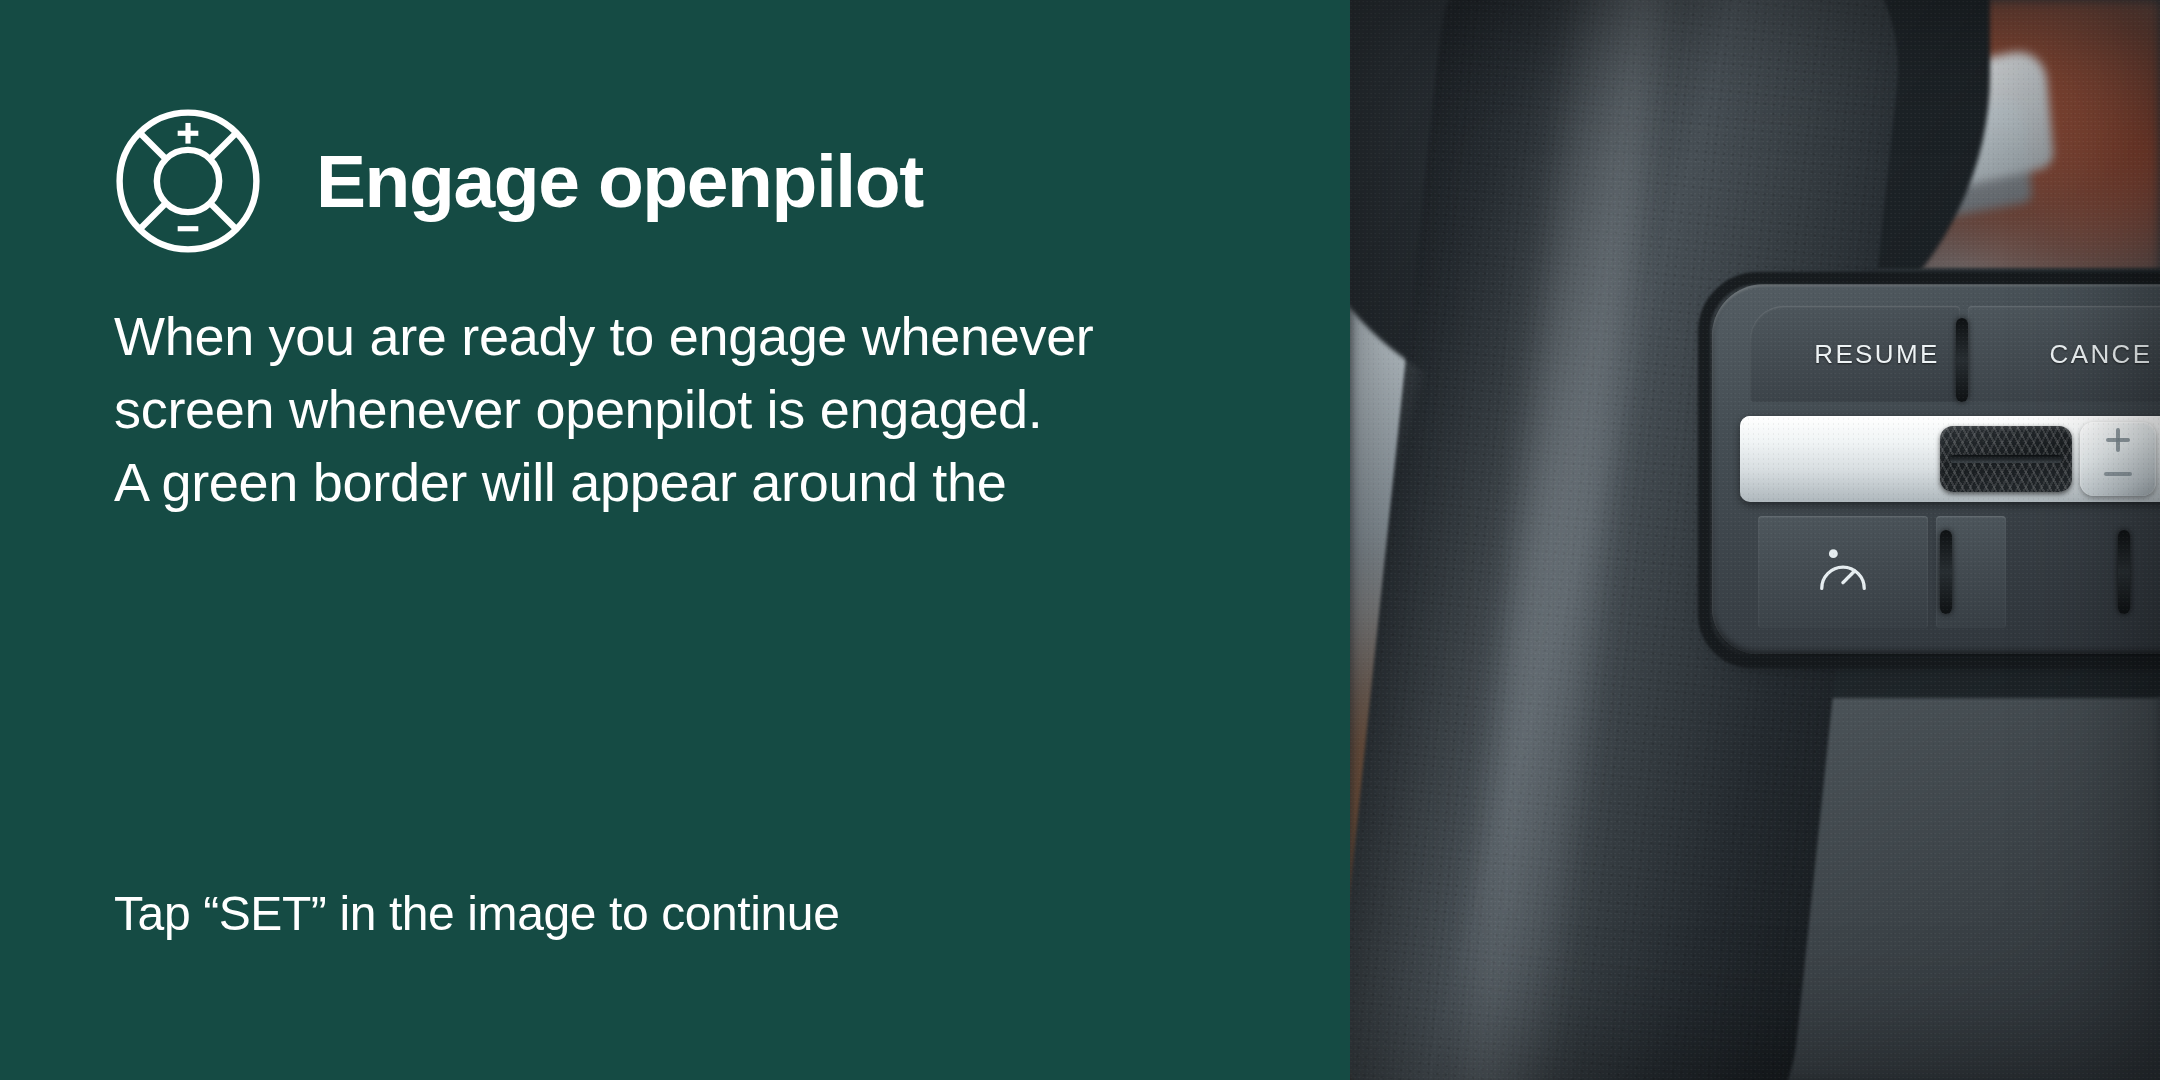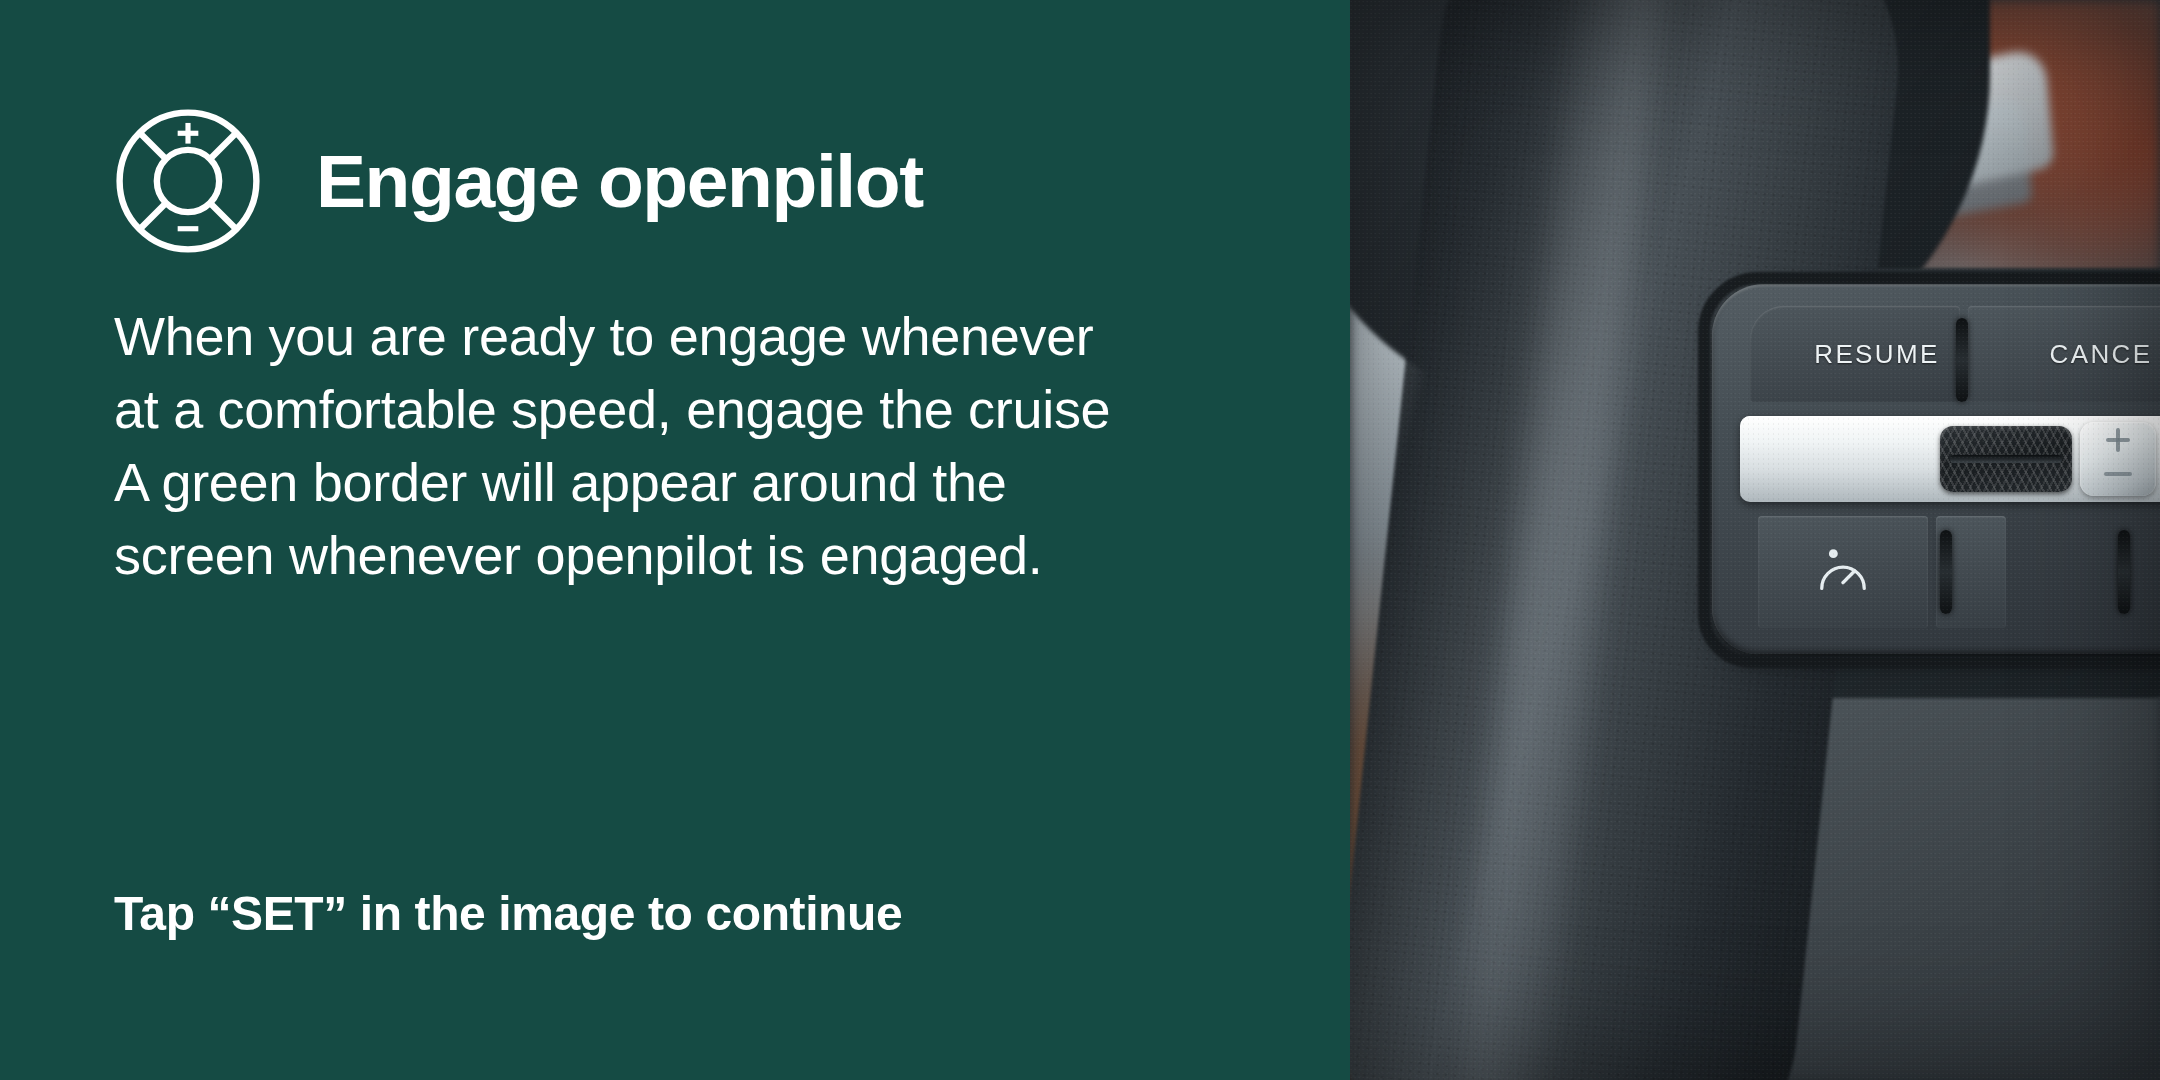--- a/index.html
+++ b/index.html
@@ -71,21 +71,21 @@
     letter-spacing:-0.3px;
   }
   .body-copy .ln { display:block; white-space:nowrap; }
 
   
   .cta {
     position:absolute;
     left:2px; top:890px;
     color:#ffffff;
     font-size:48px;
-    font-weight:700;
+    font-weight:400;
     letter-spacing:-0.4px;
     line-height:1;
     white-space:nowrap;
   }
 
   
   .photo {
     position:relative;
     width:810px; height:1080px;
     flex:0 0 810px;
@@ -353,23 +353,22 @@
           <line x1="43.2" y1="18.6" x2="56.8" y2="18.6" stroke="#ffffff" stroke-width="3.4"></line>
           <line x1="50" y1="11.8" x2="50" y2="25.4" stroke="#ffffff" stroke-width="3.4"></line>
           <line x1="43.2" y1="81.4" x2="56.8" y2="81.4" stroke="#ffffff" stroke-width="3.4"></line>
         </svg>
 
         <h1 class="page-title">Engage openpilot</h1>
       </div>
 
       <div class="body-copy">
         <span class="ln">When you are ready to engage whenever</span>
-        <span class="ln">at a comfortable speed, engage the cruise</span>
+        <span class="ln">screen whenever openpilot is engaged.</span>
         <span class="ln">A green border will appear around the</span>
-        <span class="ln">screen whenever openpilot is engaged.</span>
       </div>
 
       <div class="cta">Tap “SET” in the image to continue</div>
 
     </div>
   </div>
 
   <div class="photo">
 
     <div class="env"></div>

